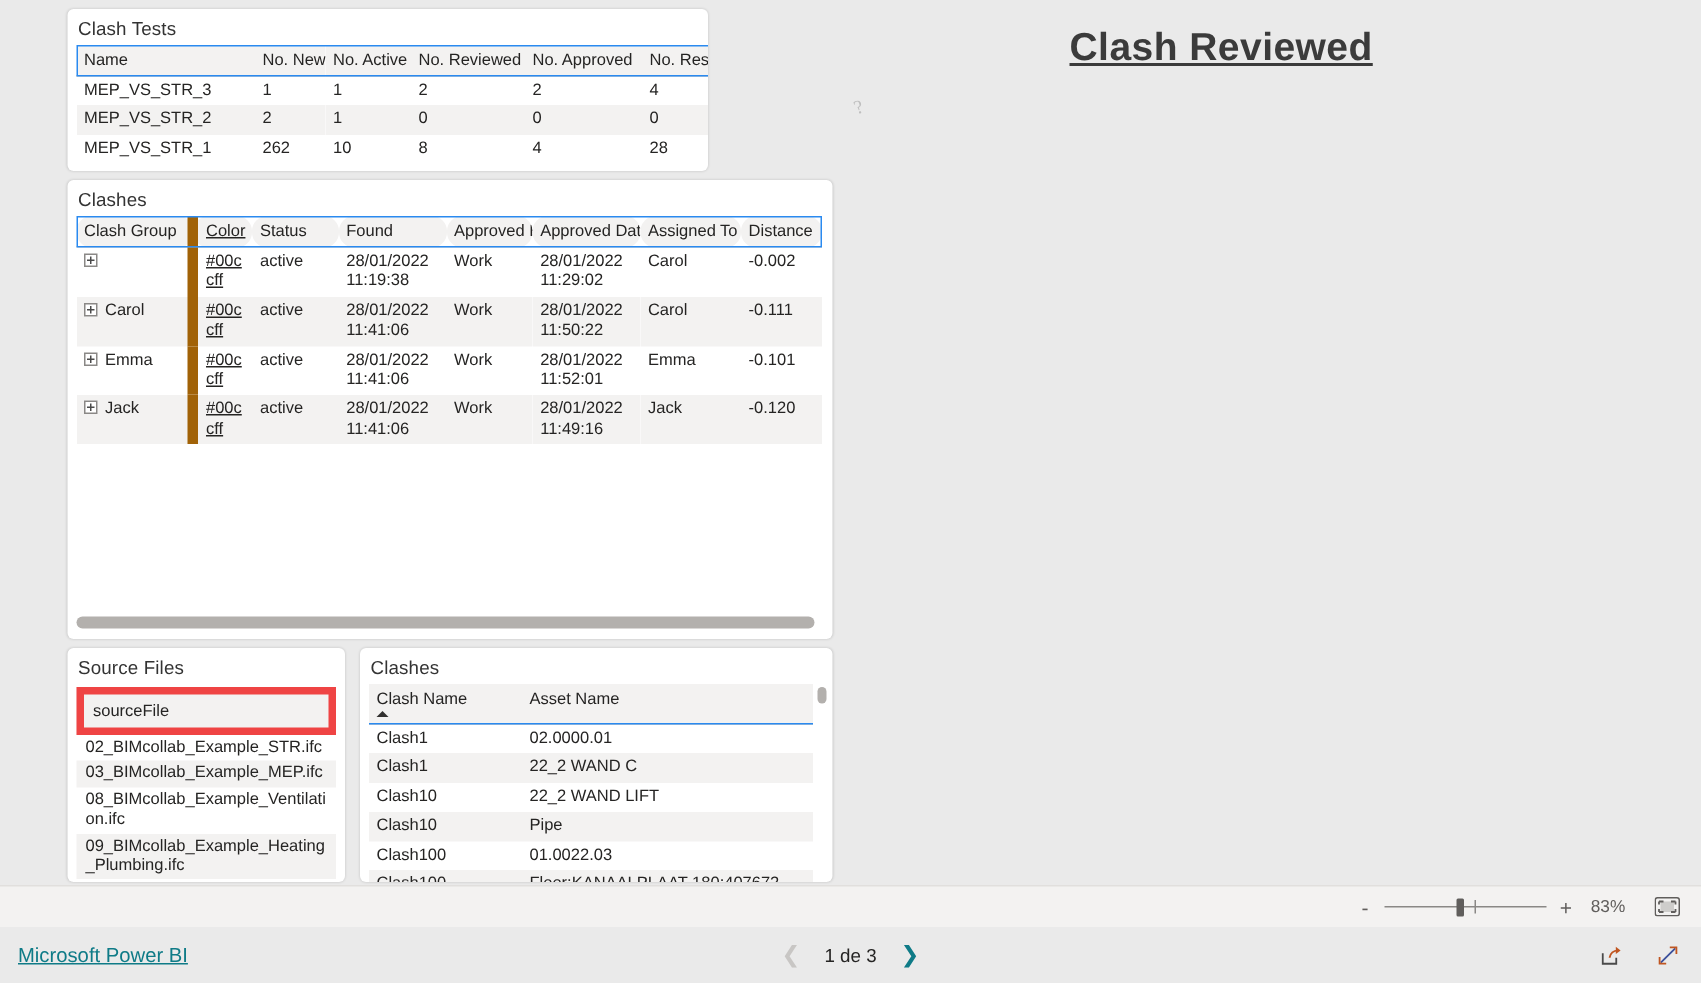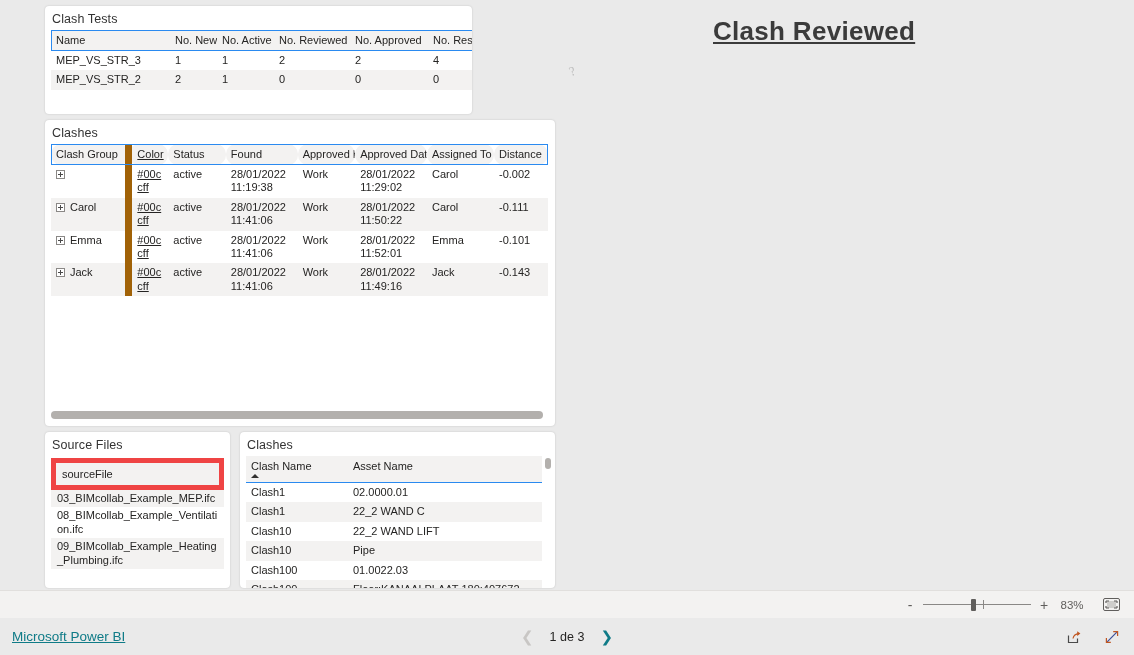--- a/index.html
+++ b/index.html
@@ -268,20 +268,29 @@
             <td>10</td>
           </tr>
           <tr class="alt">
             <td>MEP_VS_STR_2</td>
             <td>2</td>
             <td>1</td>
             <td>0</td>
             <td>0</td>
             <td>0</td>
             <td>3</td>
+          </tr>
+          <tr>
+            <td>MEP_VS_STR_1</td>
+            <td>262</td>
+            <td>10</td>
+            <td>8</td>
+            <td>4</td>
+            <td>28</td>
+            <td>312</td>
           </tr>
         </tbody>
       </table>
     </div>
 
     <div class="panel" id="clashes-matrix">
       <div class="panel-title">Clashes</div>
       <table class="grid">
         <colgroup>
           <col style="width:65px">
@@ -337,33 +346,34 @@
             <td>-0.101</td>
           </tr>
           <tr class="alt">
             <td><span class="expander"></span><span>Jack</span></td>
             <td class="colsep">#00ccff</td>
             <td>active</td>
             <td>28/01/2022 11:41:06</td>
             <td>Work</td>
             <td>28/01/2022 11:49:16</td>
             <td>Jack</td>
-            <td>-0.143</td>
+            <td>-0.120</td>
           </tr>
         </tbody>
       </table>
       <div class="hscroll-track">
         <div class="hscroll-thumb"></div>
       </div>
     </div>
 
     <div class="panel" id="source-files">
       <div class="panel-title">Source Files</div>
       <div class="sf-header">sourceFile</div>
       <div class="sf-list">
+        <div class="sf-item">02_BIMcollab_Example_STR.ifc</div>
         <div class="sf-item alt">03_BIMcollab_Example_MEP.ifc</div>
         <div class="sf-item">08_BIMcollab_Example_Ventilation.ifc</div>
         <div class="sf-item alt">09_BIMcollab_Example_Heating_Plumbing.ifc</div>
       </div>
     </div>
 
     <div class="panel" id="clashes-list">
       <div class="panel-title">Clashes</div>
       <table class="grid">
         <colgroup>

